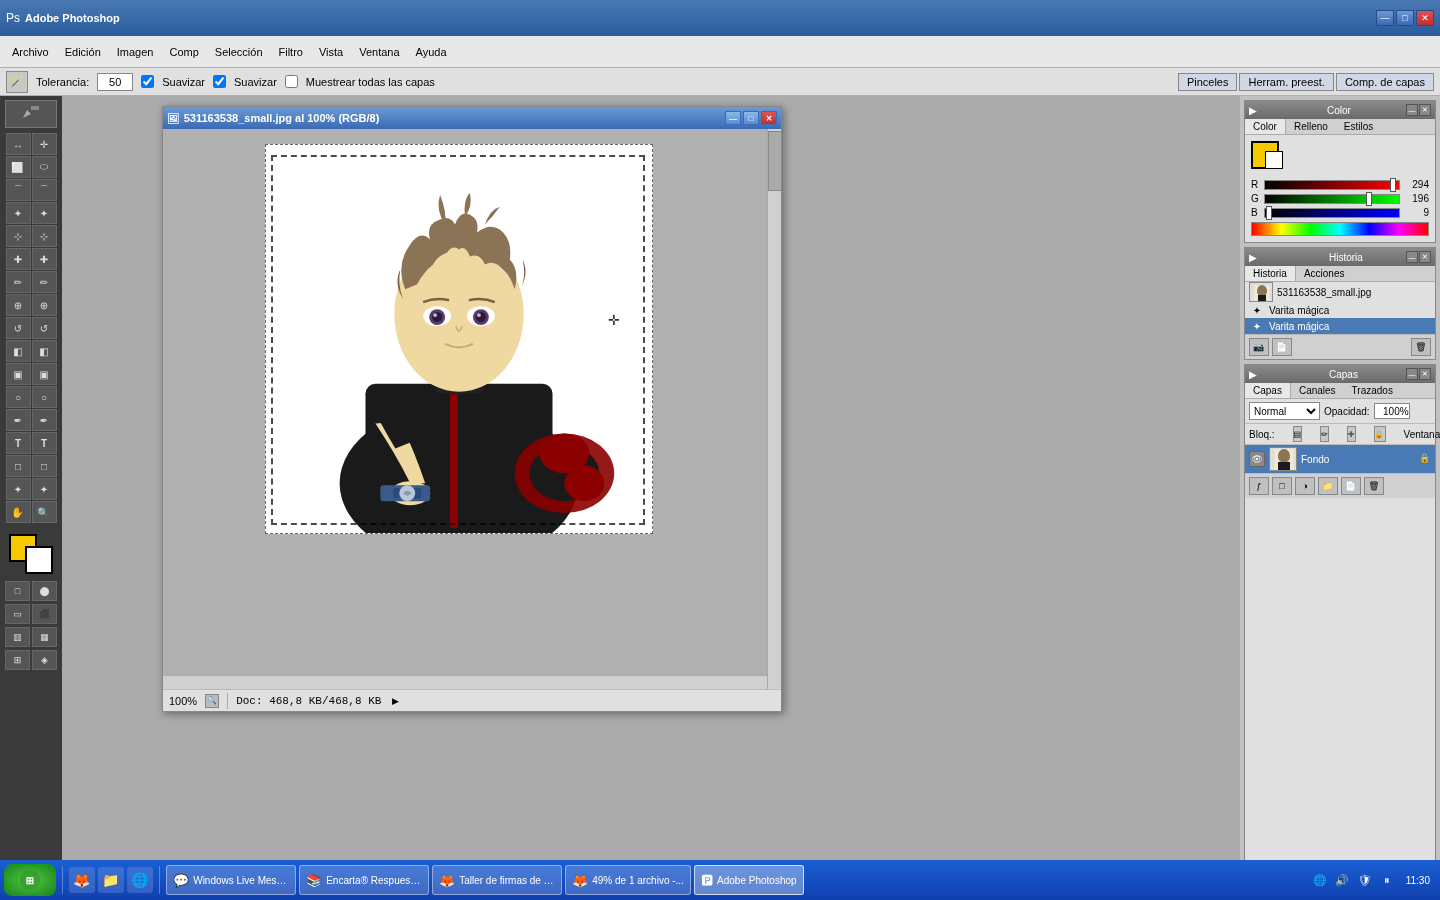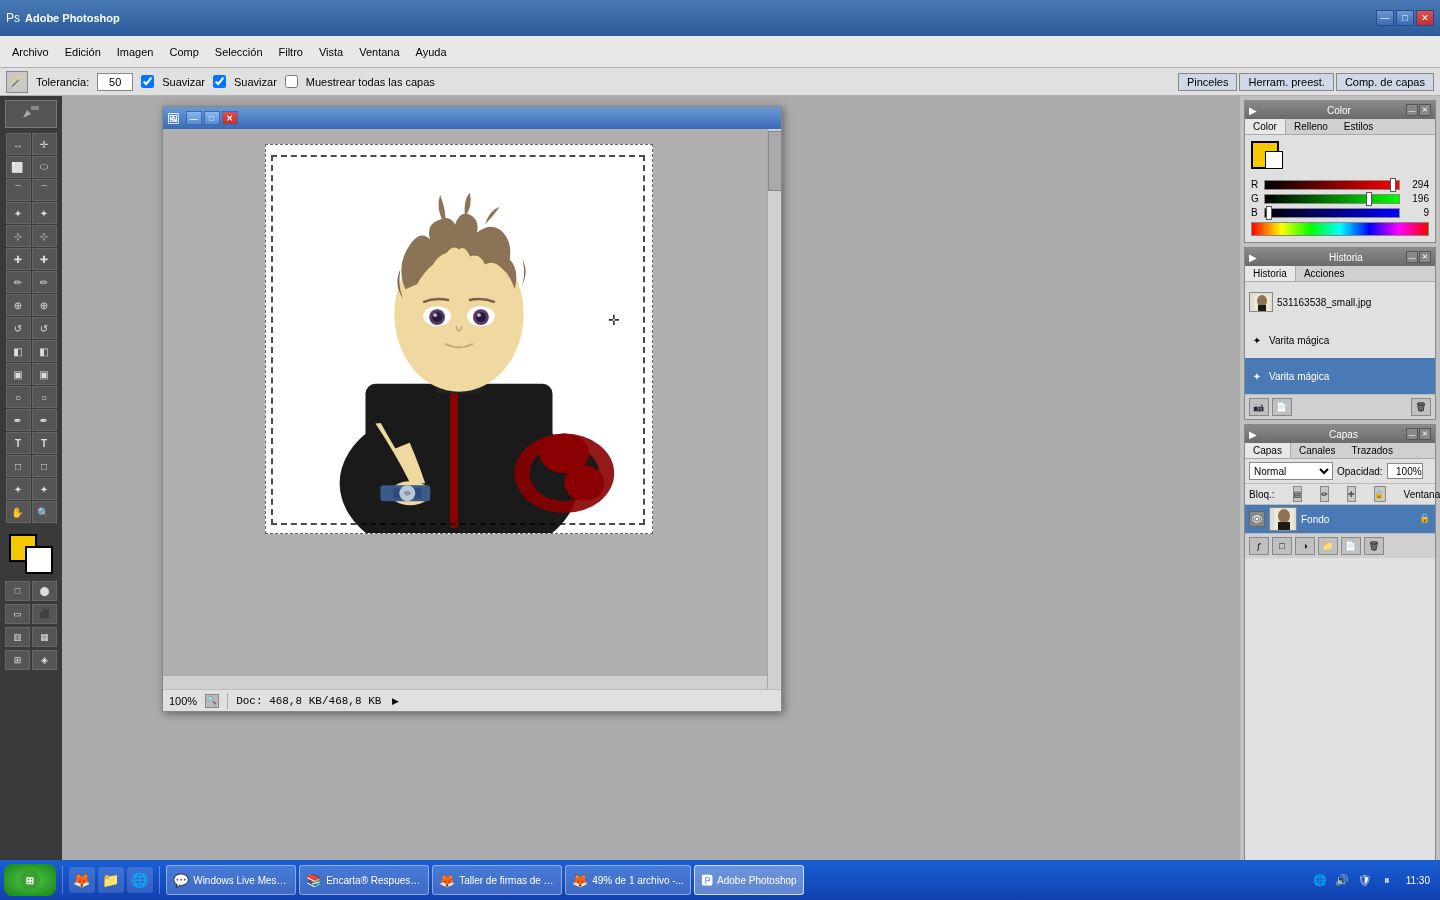--- a/index.html
+++ b/index.html
@@ -399,21 +399,21 @@
 
     
     #history-panel {
       background: #e0e0e0;
       border: 1px solid #888;
       margin: 2px 4px;
     }
     .history-item {
       display: flex;
       align-items: center;
-      padding: 10px 4px;
+      padding: 0 4px;
       font-size: 10px;
       gap: 4px;
       cursor: pointer;
     }
     .history-item.active { background: #4a7ab5; color: white; }
     .history-thumb {
       width: 24px; height: 20px;
       background: #ccc;
       border: 1px solid #888;
       overflow: hidden;
@@ -435,21 +435,21 @@
     }
     .layers-options {
       display: flex;
       align-items: center;
       padding: 3px 4px;
       gap: 4px;
       border-bottom: 1px solid #bbb;
       flex-wrap: wrap;
     }
     .layers-select {
-      width: 84px; height: 18px;
+      width: 71px; height: 18px;
       font-size: 10px;
       border: 1px solid #888;
       background: white;
     }
     .layers-label { font-size: 10px; color: #000; }
     .layers-pct-input {
       width: 36px; height: 16px;
       font-size: 10px;
       border: 1px solid #888;
       background: white;
@@ -740,20 +740,21 @@
       <div class="mode-btn">⊞</div>
       <div class="mode-btn">◈</div>
     </div>
   </div>
 
   <div id="canvas-area">
 
     <div id="image-window">
       <div id="image-window-titlebar">
         <span style="font-size:10px;margin-right:4px;">🖼</span>
+        <span class="iw-title">531163538_small.jpg al 100% (RGB/8)</span>
         <div class="iw-btn">—</div>
         <div class="iw-btn">□</div>
         <div class="iw-btn close">✕</div>
       </div>
       <div id="image-content">
 
         <div id="image-canvas">
           
           <svg id="anime-canvas" viewBox="0 0 388 390" xmlns="http://www.w3.org/2000/svg">
 

